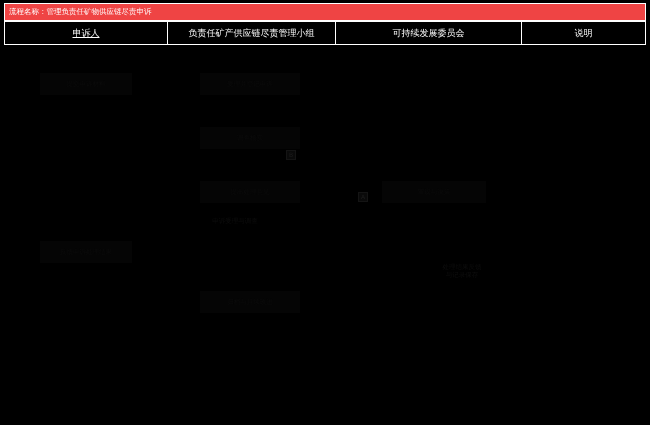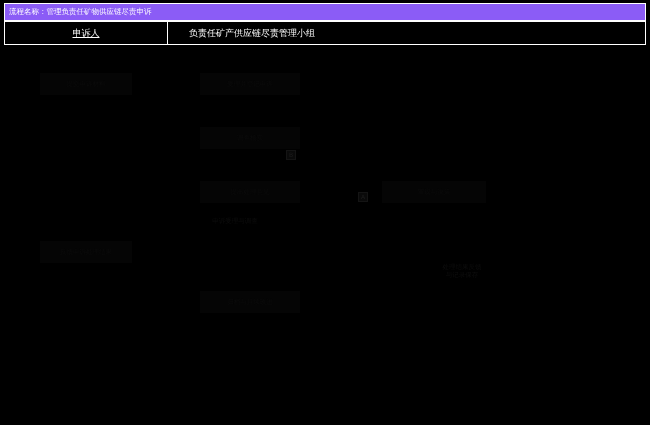--- a/index.html
+++ b/index.html
@@ -25,21 +25,21 @@
 
   
   .title-bar {
     position: absolute;
     left: 4px;
     top: 3px;
     width: 642px;
     height: 18px;
     border: 1px solid #ffffff;
     box-sizing: border-box;
-    background: #8b5cf6;
+    background: #ef4444;
   }
   .title-text {
     position: absolute;
     left: 4px;
     top: 3px;
     font-size: 7.5px;
     line-height: 10px;
     white-space: nowrap;
     letter-spacing: 0px;
     color: #ffffff;
@@ -129,20 +129,22 @@
 
 <div id="page">
 
   <div class="title-bar">
     <div class="title-text">流程名称：管理负责任矿物供应链尽责申诉</div>
   </div>
 
   <div class="header-row">
     <div class="header-cell hc-0">申诉人</div>
     <div class="header-cell hc-1">负责任矿产供应链尽责管理小组</div>
+    <div class="header-cell hc-2">可持续发展委员会</div>
+    <div class="header-cell hc-3">说明</div>
   </div>
 
   <div class="lane-body">
 
     <div class="marker" style="left:282px; top:105px;">B</div>
     <div class="marker" style="left:354px; top:147px;">A</div>
 
     <div class="node" style="left:36px; top:28px; width:92px; height:22px;">提交申诉材料</div>
     <div class="node" style="left:196px; top:28px; width:100px; height:22px;">受理并登记申诉</div>
     <div class="node" style="left:196px; top:82px; width:100px; height:22px;">调查核实</div>

